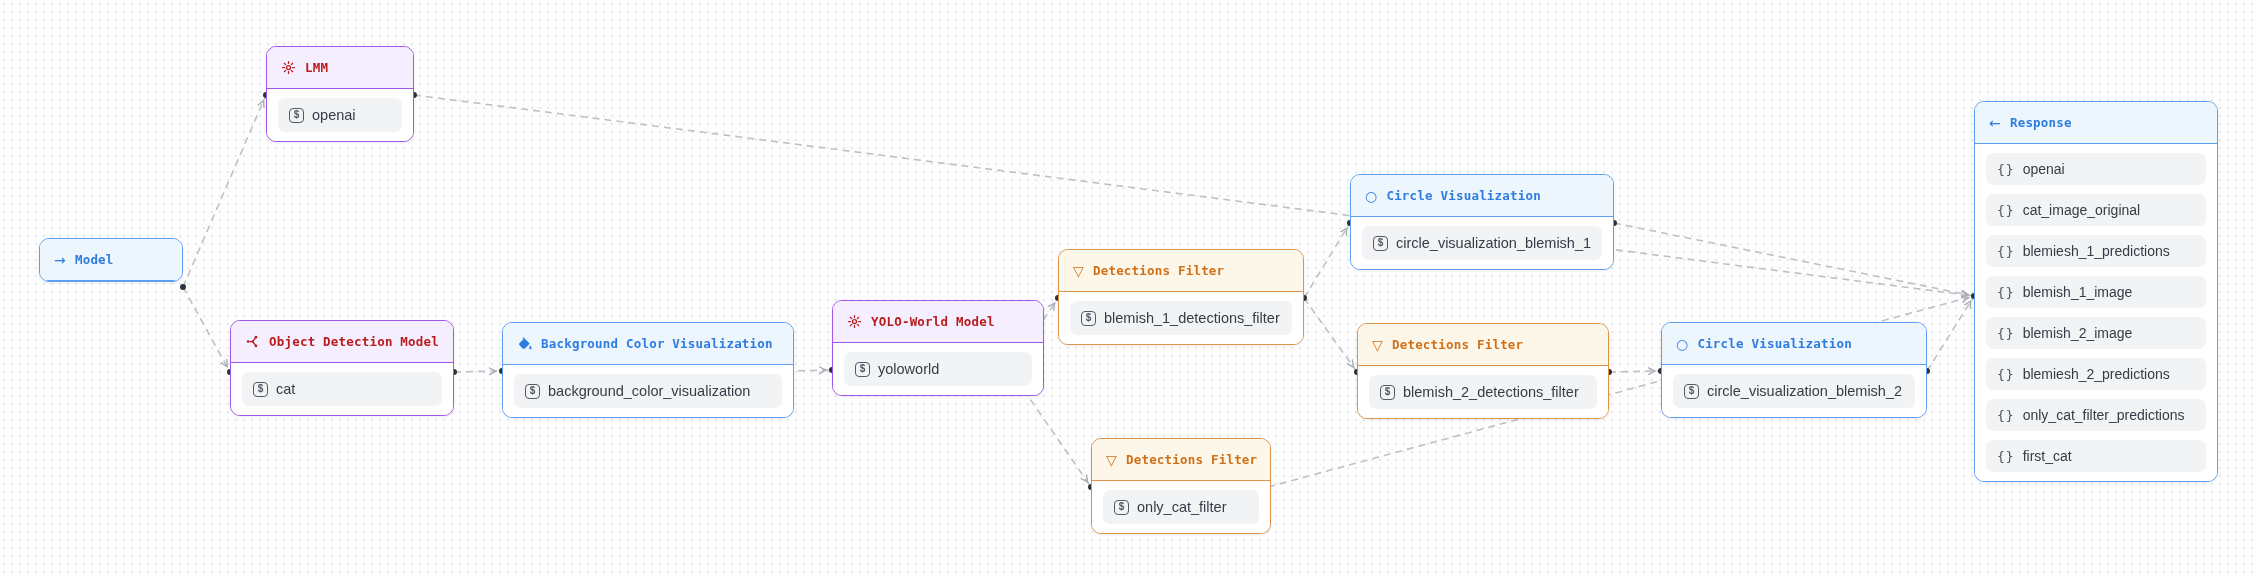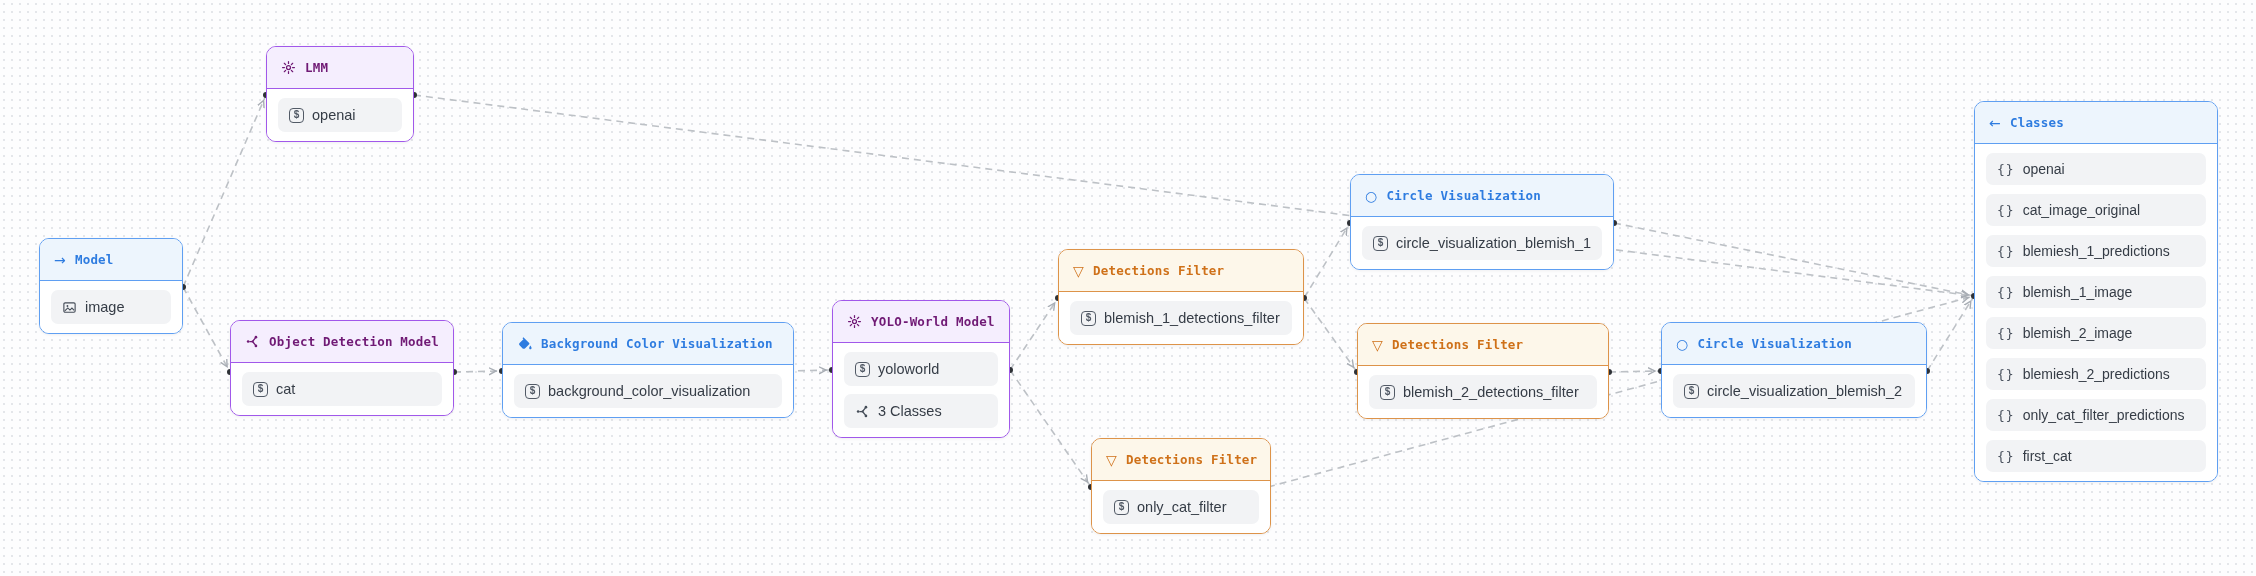--- a/index.html
+++ b/index.html
@@ -43,21 +43,21 @@
     display: inline-flex; align-items: center; justify-content: center;
     font-size: 10px; font-weight: 700; line-height: 1;
   }
   .picon { display: inline-flex; color: #454d58; flex: 0 0 auto; }
   .bicon {
     font-family: "DejaVu Sans Mono", monospace; font-size: 13px; color: #4a525e;
     letter-spacing: 1px; flex: 0 0 auto; line-height: 1;
   }
   
   .purple { border-color: #a158ea; }
-  .purple .node-header { background: #f5eefe; border-bottom-color: #a158ea; color: #701a75; align-items: center; }
+  .purple .node-header { background: #f5eefe; border-bottom-color: #a158ea; color: #b91c1c; align-items: center; }
   .blue { border-color: #5f9ff2; }
   .blue .node-header { background: #edf5fd; border-bottom-color: #5f9ff2; color: #2e7ce0; }
   .orange { border-color: #dd9349; }
   .orange .node-header { background: #fdf7ea; border-bottom-color: #dd9349; color: #cf7119; }
   
   .node-response .node-body { gap: 9px; }
   .node-response .pill { height: 32px; font-size: 14px; }
 </style>
 </head>
 <body>
@@ -123,32 +123,20 @@
       <span>openai</span>
     </div>
   </div>
 </div>
 
 <div class="node blue" style="left:39px; top:238px; width:144px;">
   <div class="node-header">
     <span class="hicon glyph">→</span>
     <span>Model</span>
   </div>
-  <div class="node-body">
-    <div class="pill">
-      <span class="picon">
-        <svg width="15" height="15" viewBox="0 0 24 24" fill="none" stroke="currentColor" stroke-width="1.8">
-            <rect x="3" y="4.5" width="18" height="15" rx="2"></rect>
-            <circle cx="8.7" cy="9.6" r="1.5" fill="currentColor" stroke="none"></circle>
-            <path d="M4.5 17.5l4.8-4.8 3.4 3.4 3.2-3.2 3.6 3.6"></path>
-          </svg>
-      </span>
-      <span>image</span>
-    </div>
-  </div>
 </div>
 
 <div class="node purple" style="left:230px; top:302px; width:224px;margin-top:18px;">
   <div class="node-header">
     <span class="hicon">
       <svg width="15" height="15" viewBox="0 0 24 24" fill="none" stroke="currentColor" stroke-width="2">
           <circle cx="5" cy="12" r="2.1" fill="currentColor" stroke="none"></circle>
           <circle cx="17.5" cy="5" r="2.1" fill="currentColor" stroke="none"></circle>
           <circle cx="17.5" cy="19" r="2.1" fill="currentColor" stroke="none"></circle>
           <circle cx="12" cy="12" r="1.7" fill="currentColor" stroke="none"></circle>
@@ -176,47 +164,35 @@
     <span>Background Color Visualization</span>
   </div>
   <div class="node-body">
     <div class="pill">
       <span class="sicon">$</span>
       <span>background_color_visualization</span>
     </div>
   </div>
 </div>
 
-<div class="node purple" style="left:832px; top:300px; width:178px;">
+<div class="node purple" style="left:832px; top:300px; width:212px;">
   <div class="node-header">
     <span class="hicon">
       <svg width="15" height="15" viewBox="0 0 24 24" fill="none" stroke="currentColor" stroke-width="2" stroke-linecap="round">
           <circle cx="12" cy="12" r="3.2"></circle>
           <path d="M12 2.5v3M12 18.5v3M2.5 12h3M18.5 12h3M5.3 5.3l2.1 2.1M16.6 16.6l2.1 2.1M18.7 5.3l-2.1 2.1M7.4 16.6l-2.1 2.1"></path>
         </svg>
     </span>
     <span>YOLO-World Model</span>
   </div>
   <div class="node-body">
     <div class="pill">
       <span class="sicon">$</span>
       <span>yoloworld</span>
     </div>
-    <div class="pill">
-      <span class="picon">
-        <svg width="15" height="15" viewBox="0 0 24 24" fill="none" stroke="currentColor" stroke-width="2">
-            <circle cx="5" cy="12" r="2.1" fill="currentColor" stroke="none"></circle>
-            <circle cx="17.5" cy="5" r="2.1" fill="currentColor" stroke="none"></circle>
-            <circle cx="17.5" cy="19" r="2.1" fill="currentColor" stroke="none"></circle>
-            <circle cx="12" cy="12" r="1.7" fill="currentColor" stroke="none"></circle>
-            <path d="M7 12h5m0 0l5-6.2M12 12l5 6.2"></path>
-          </svg>
-      </span>
-      <span>3 Classes</span>
-    </div>
   </div>
 </div>
 
 <div class="node orange" style="left:1058px; top:249px; width:246px;">
   <div class="node-header">
     <span class="hicon glyph">▽</span>
     <span>Detections Filter</span>
   </div>
   <div class="node-body">
     <div class="pill">
@@ -274,21 +250,21 @@
     <div class="pill">
       <span class="sicon">$</span>
       <span>only_cat_filter</span>
     </div>
   </div>
 </div>
 
 <div class="node blue node-response" style="left:1974px; top:101px; width:244px;">
   <div class="node-header">
     <span class="hicon glyph">←</span>
-    <span>Classes</span>
+    <span>Response</span>
   </div>
   <div class="node-body">
     <div class="pill">
       <span class="bicon">{}</span>
       <span>openai</span>
     </div>
     <div class="pill">
       <span class="bicon">{}</span>
       <span>cat_image_original</span>
     </div>

